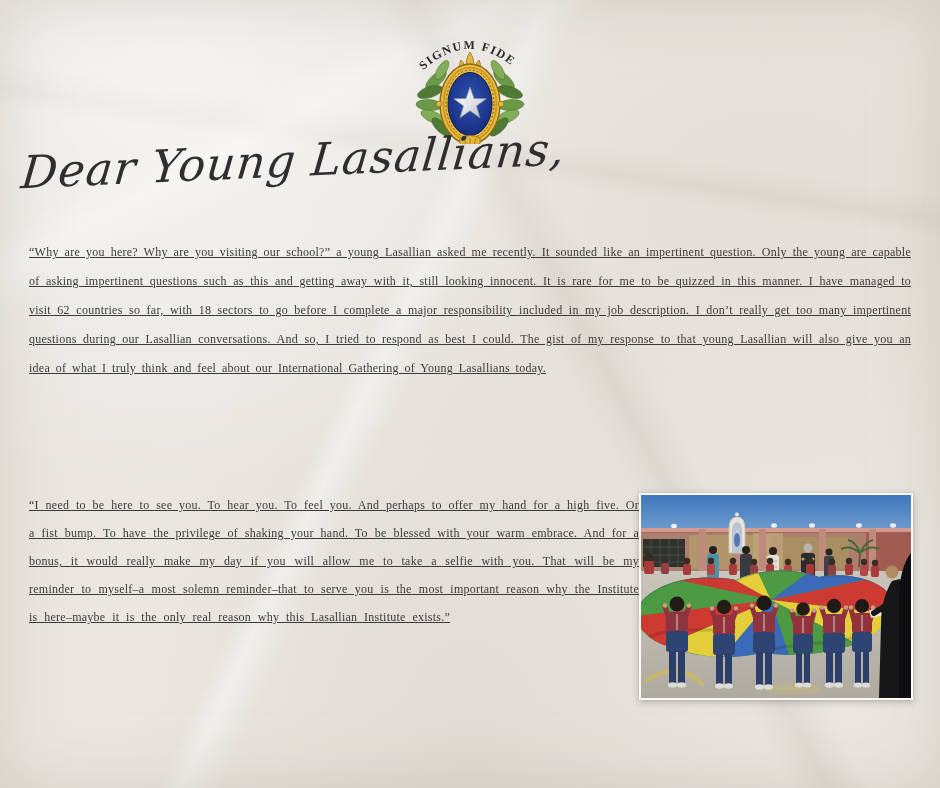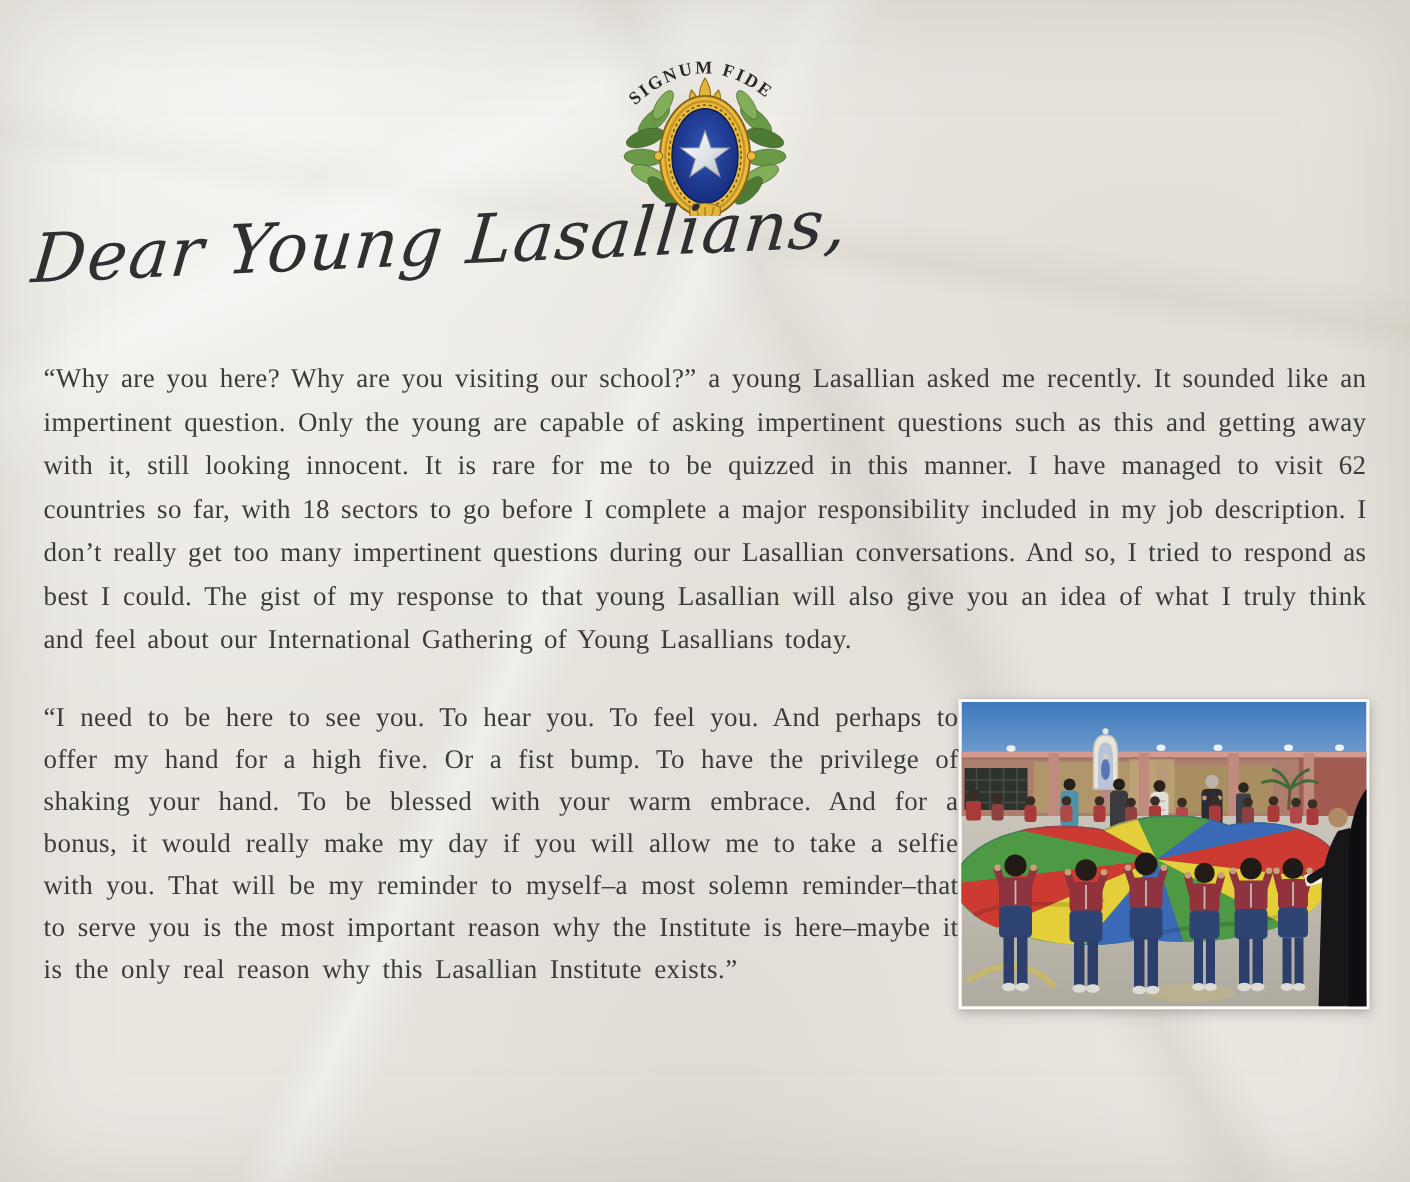--- a/index.html
+++ b/index.html
@@ -21,24 +21,24 @@
   .emblem svg{width:100%;height:100%;display:block;}
   .greeting{
     position:absolute;top:146px;left:24px;margin:0;
     font-family:"DejaVu Serif",serif;font-style:italic;font-weight:400;
     font-size:45px;letter-spacing:1px;color:#2f2e31;
     transform:rotate(-2.5deg) skewX(-8deg);transform-origin:left top;
     white-space:nowrap;
   }
   .para{
     margin:0;color:#3d3b3a;text-align:justify;
-    font-size:18px;letter-spacing:.25px;word-spacing:2.5px;
+    font-size:12px;letter-spacing:.25px;word-spacing:2.5px;text-decoration:underline;
   }
   .p1{position:absolute;top:238px;left:29px;width:882px;line-height:29px;}
-  .body2{position:absolute;top:464px;left:29px;width:884px;}
+  .body2{position:absolute;top:491px;left:29px;width:884px;}
   .p2{line-height:28px;word-spacing:3.5px;}
   .photo{
     float:right;margin:2px 0 10px 18px;padding:2px;
     width:270px;height:203px;background:#fcfbf8;
     box-shadow:0 2px 7px rgba(60,55,45,.30), 0 0 1px rgba(60,55,45,.25);
   }
   .photo svg{display:block;width:270px;height:203px;}
 </style>
 </head>
 <body>

